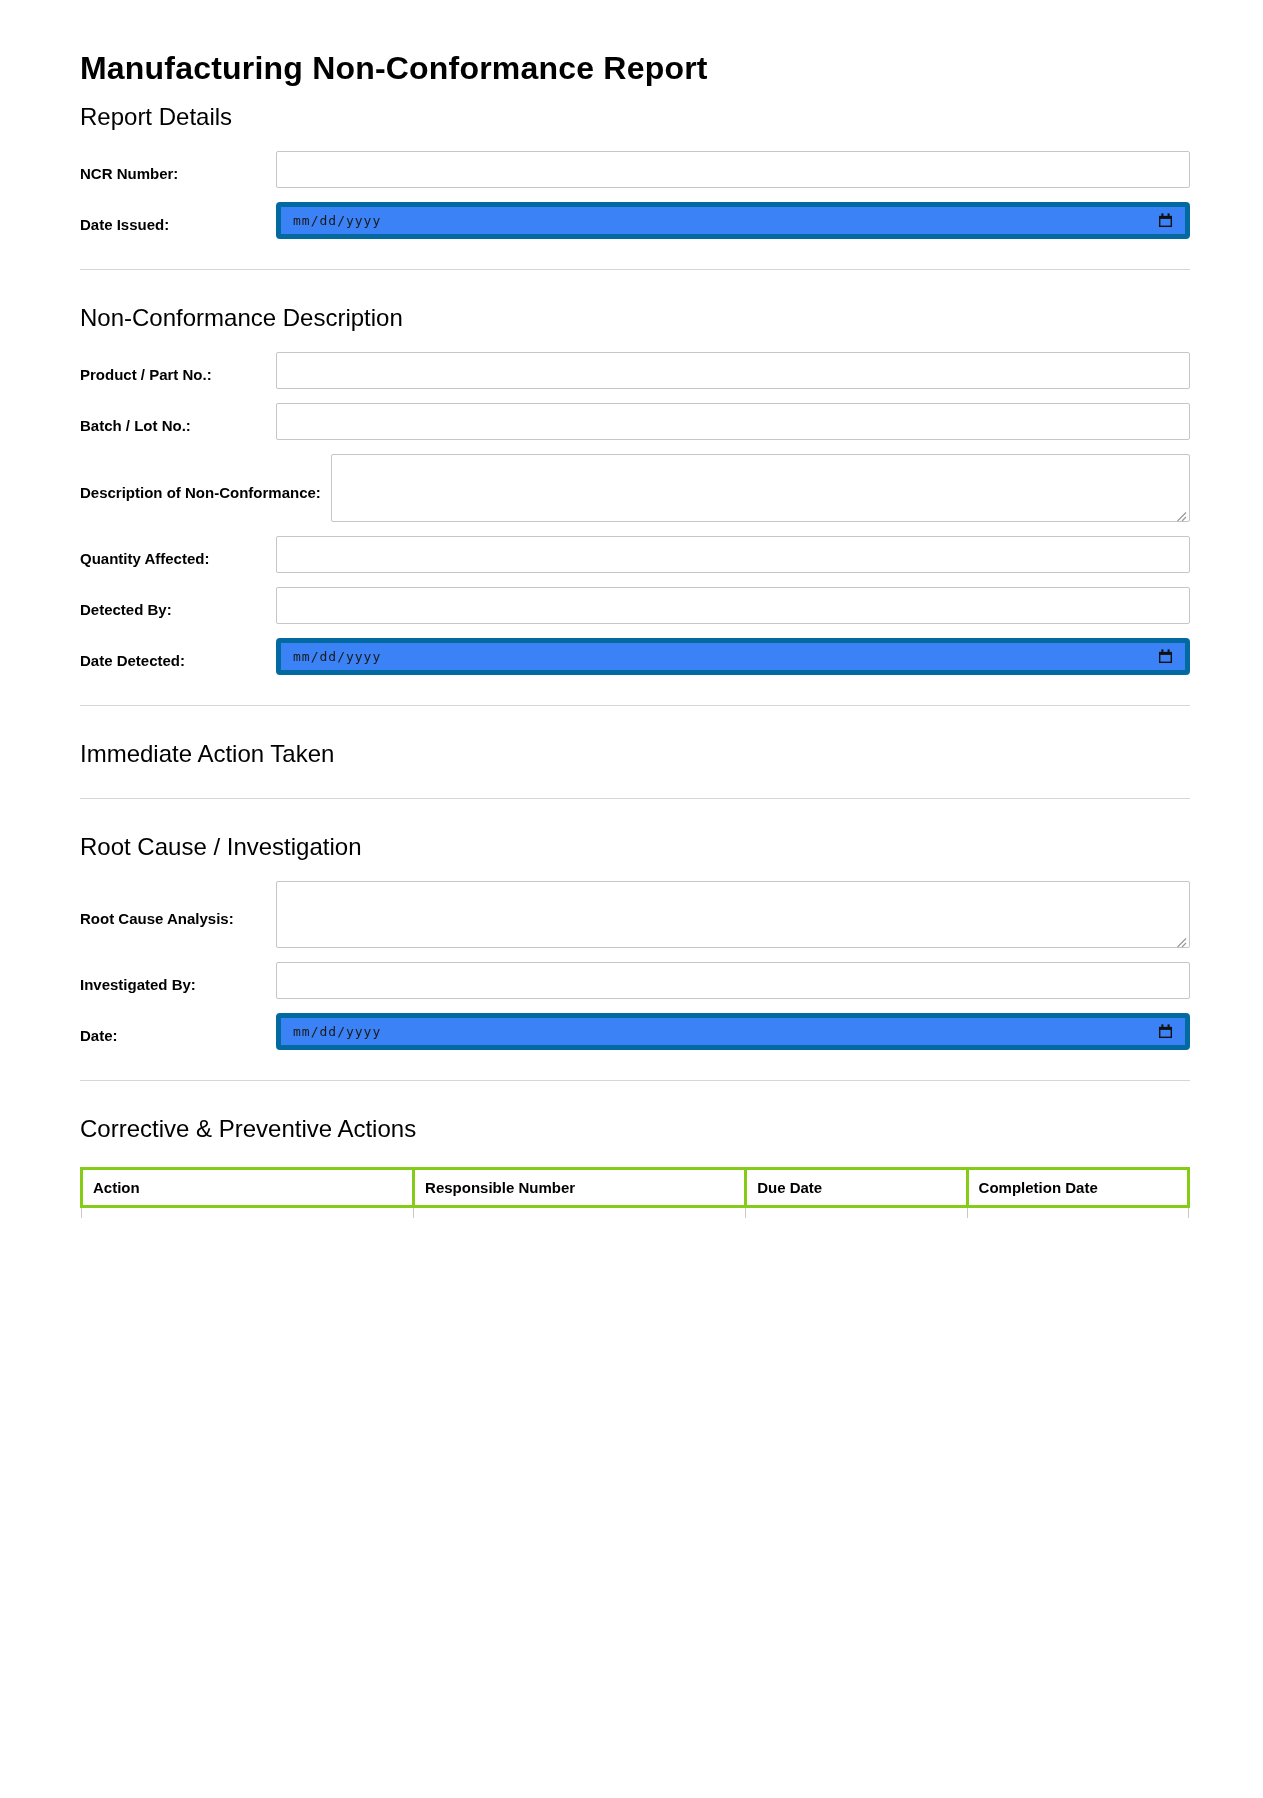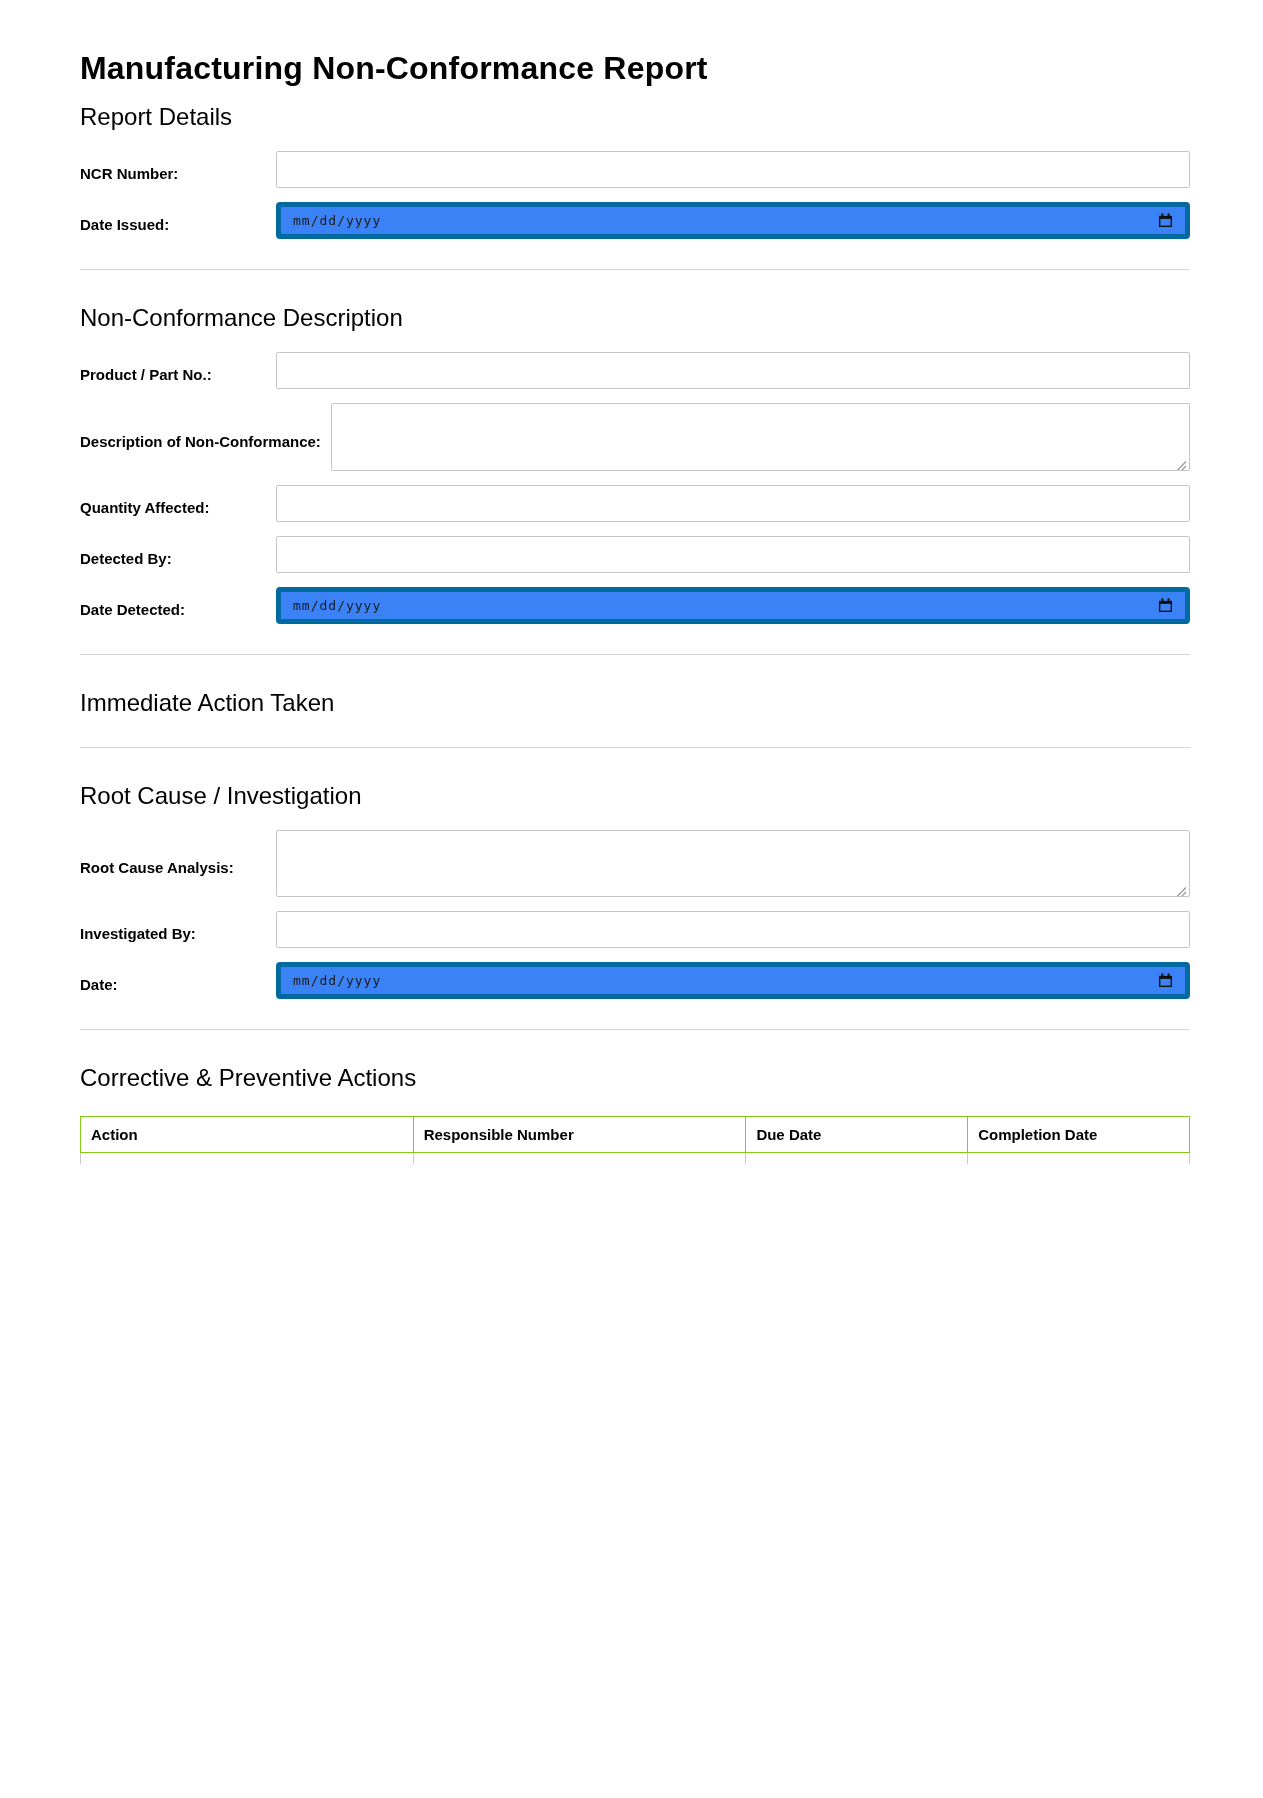--- a/index.html
+++ b/index.html
@@ -110,21 +110,21 @@
     height: 11px;
     cursor: nwse-resize;
   }
 
   table.capa-table {
     width: 100%;
     border-collapse: collapse;
     margin-top: 24px;
   }
   table.capa-table th {
-    border: 1px solid #84cc16;
+    border: 3px solid #84cc16;
     font-size: 15px;
     font-weight: 700;
     text-align: left;
     padding: 9px 10px;
     background: #ffffff;
   }
   table.capa-table td.stub-cell {
     height: 11px;
     border-left: 1px solid #c9c9c9;
     border-right: 1px solid #c9c9c9;
@@ -173,20 +173,24 @@
   <hr class="section-divider">
 
   <section>
     <h2 class="section-heading">Non-Conformance Description</h2>
 
     <div class="field-row">
       <label class="field-label">Product / Part No.:</label>
       <input class="text-input" type="text" value="" style="">
     </div>
 
+    <div class="field-row">
+      <label class="field-label">Batch / Lot No.:</label>
+      <input class="text-input" type="text" value="" style="">
+    </div>
 
     <div class="field-row">
       <label class="field-label">Description of Non-Conformance:</label>
       <div class="textarea-box h68">
         <span class="resize-handle">
           <svg width="11" height="11" viewBox="0 0 11 11">
             <path d="M1.5 10 L10 1.5 M6 10 L10 6" stroke="#999" stroke-width="1.2" fill="none"></path>
           </svg>
         </span>
       </div>

